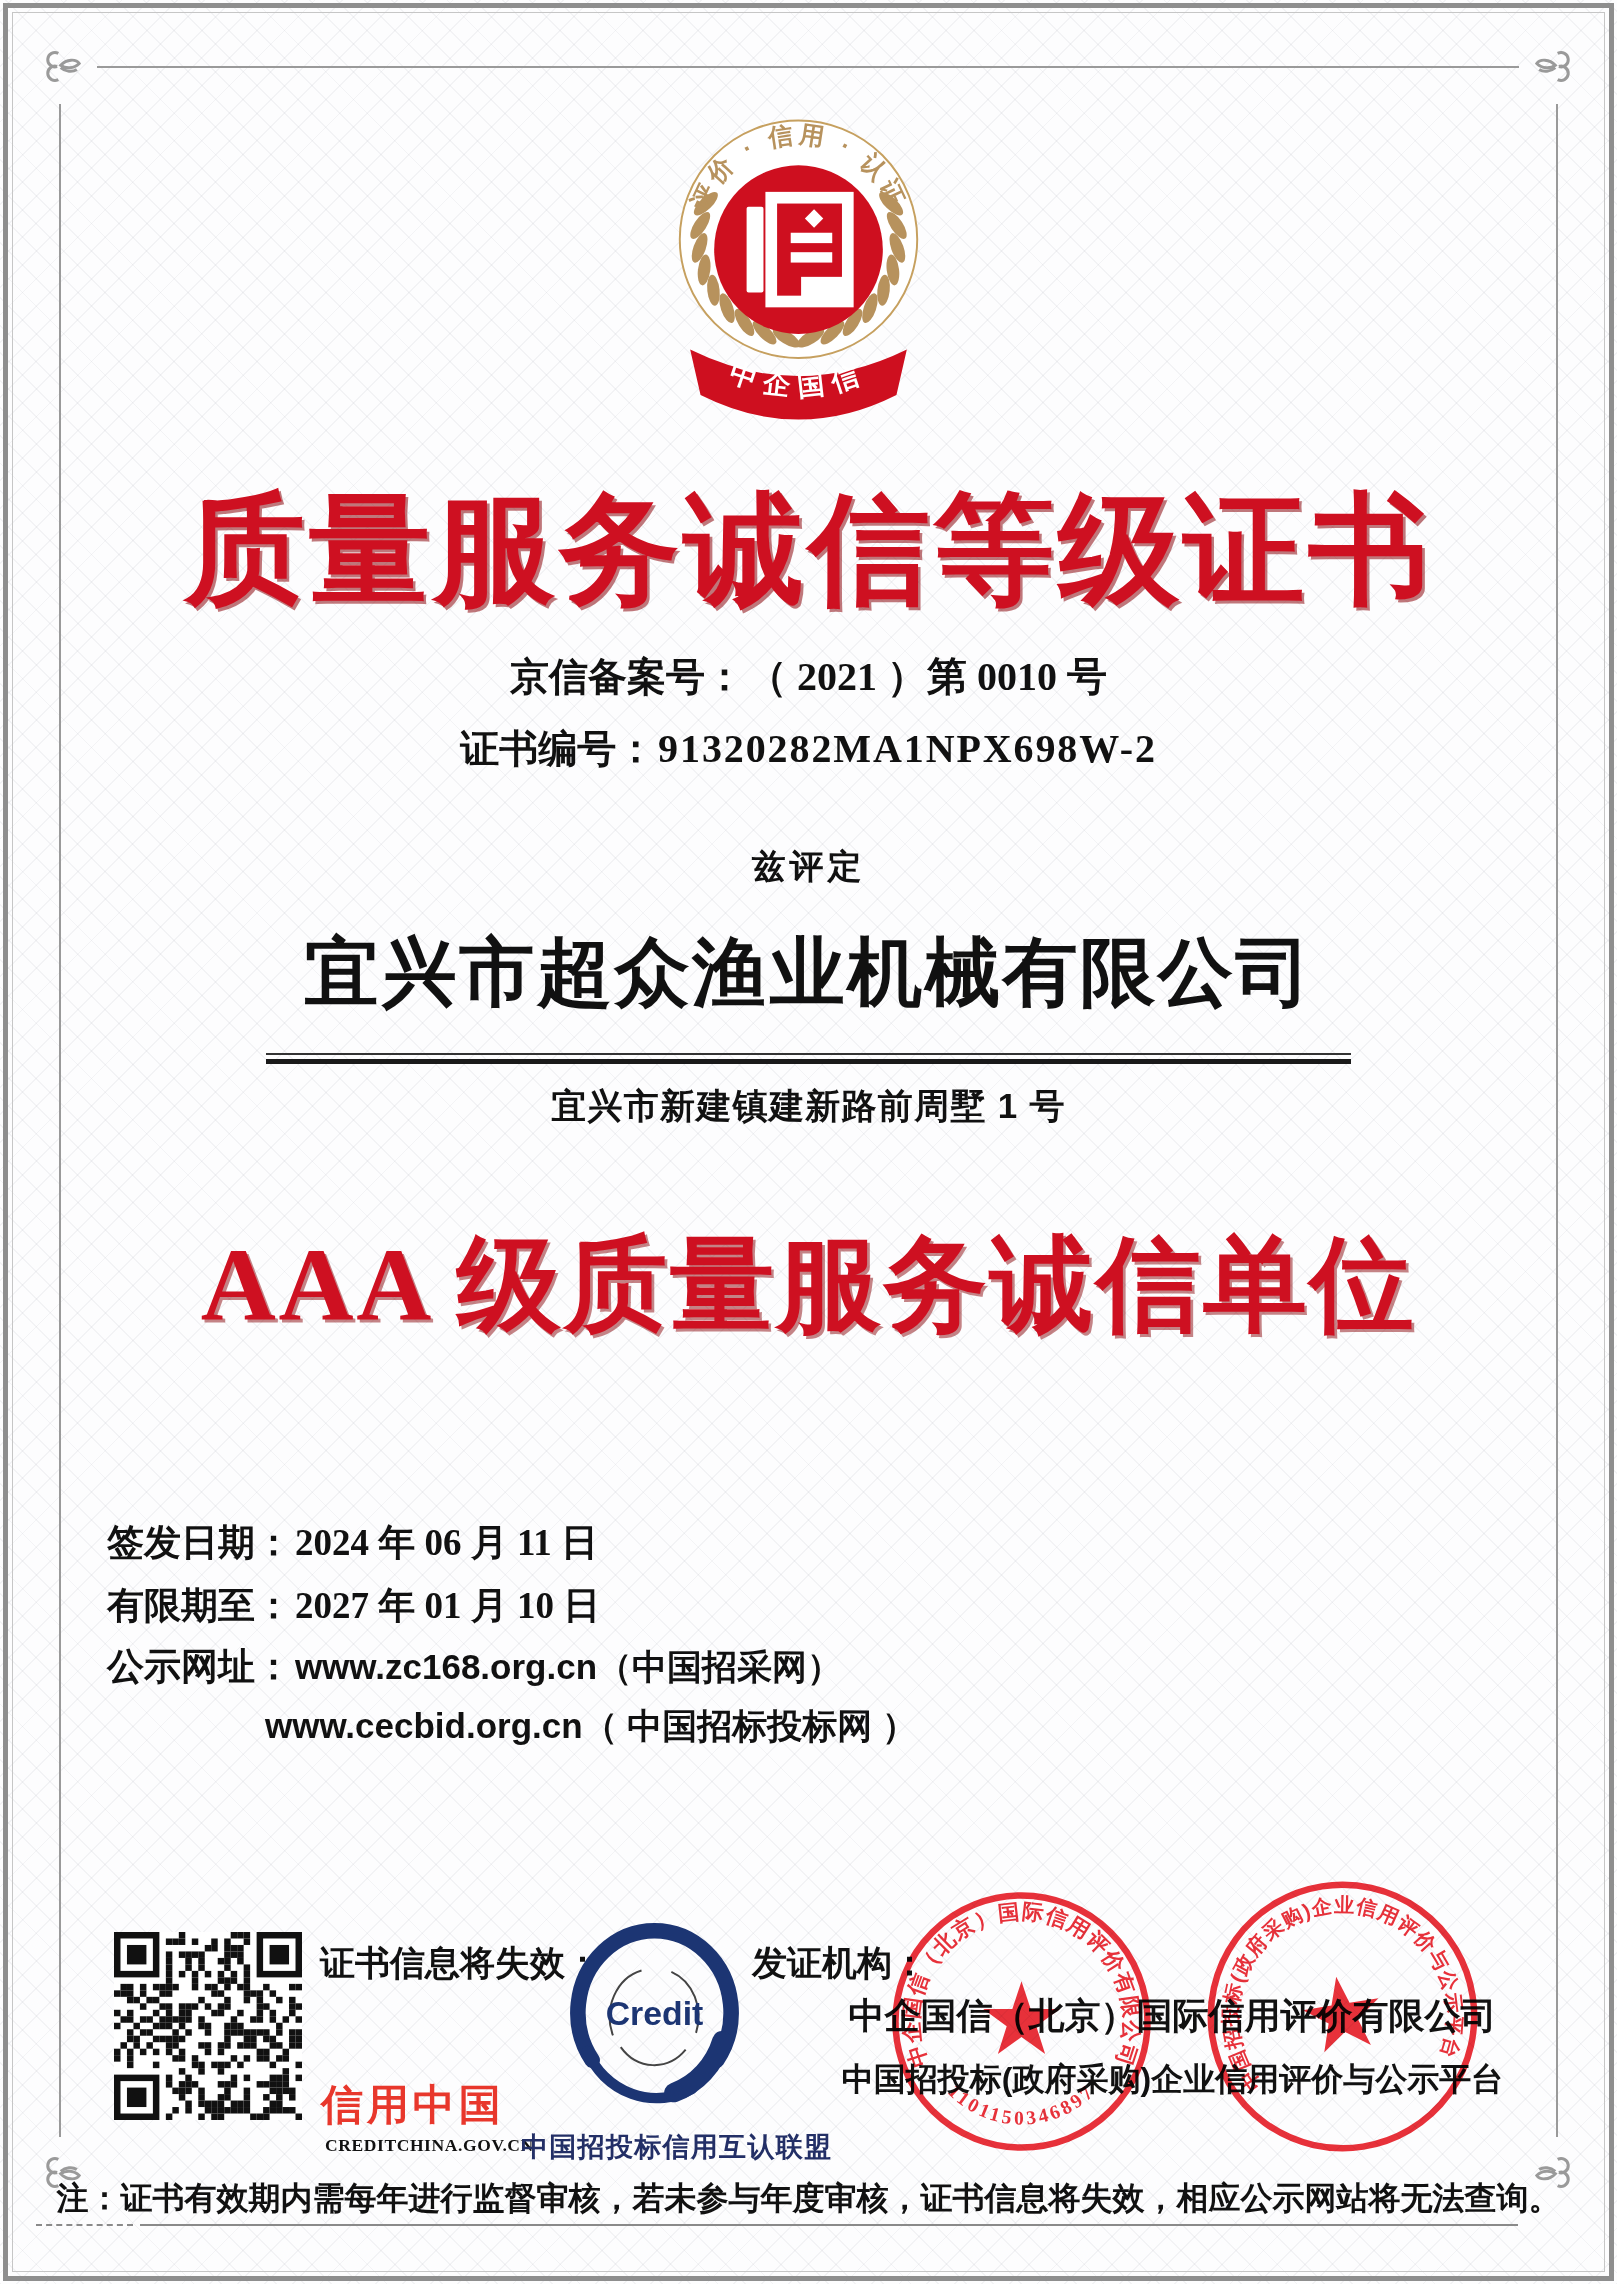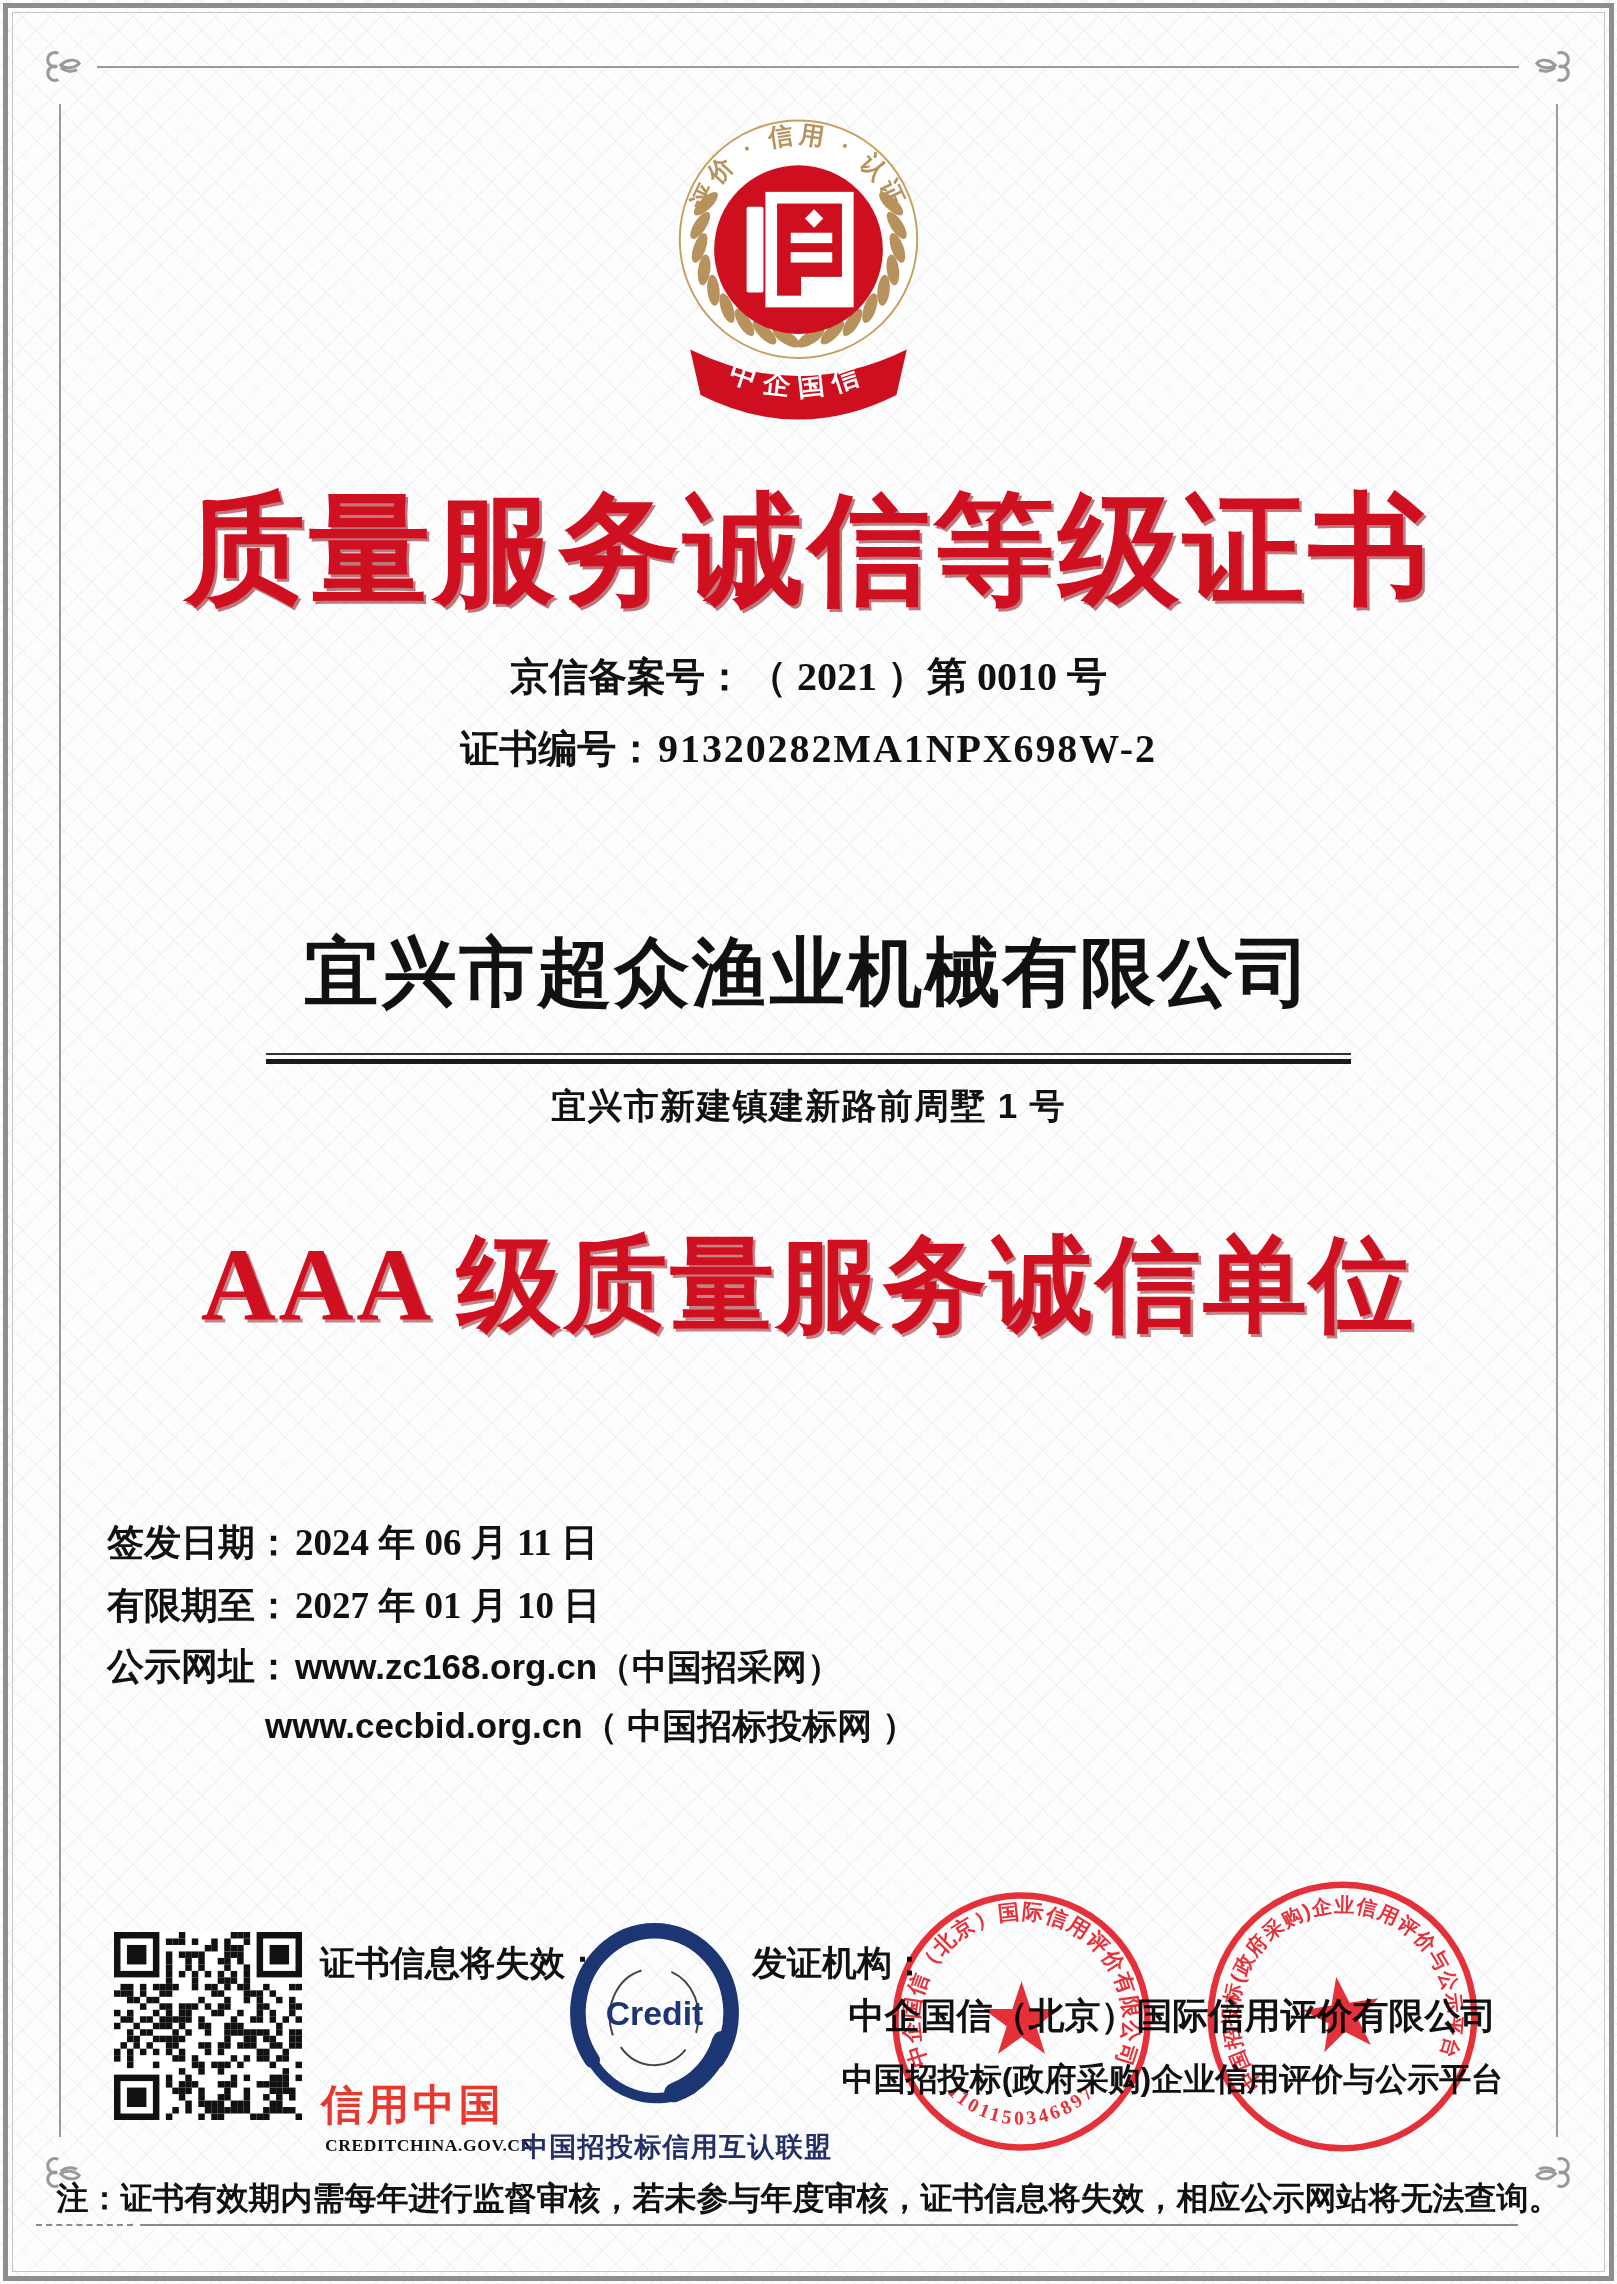--- a/index.html
+++ b/index.html
@@ -152,20 +152,21 @@
 
   <div class="abs center numrow" style="top:649px;">
     <span class="lab">京信备案号：</span>
     <span class="val">（ 2021 ）第  0010  号</span>
   </div>
   <div class="abs center numrow" style="top:722px;">
     <span class="lab">证书编号：</span>
     <span class="val" style="letter-spacing:1.9px;">91320282MA1NPX698W-2</span>
   </div>
 
+  <div class="abs center hereby">兹评定</div>
   <div class="abs center company">宜兴市超众渔业机械有限公司</div>
   <div class="abs company-underline1"></div>
   <div class="abs company-underline2"></div>
   <div class="abs center address">宜兴市新建镇建新路前周墅 1 号</div>
 
   <div class="abs center rating">AAA 级质量服务诚信单位</div>
 
   <div class="fieldrow" style="top:1518px;">
     <span class="lab">签发日期：</span>
     <span class="val">2024 年 06 月 11 日</span>

